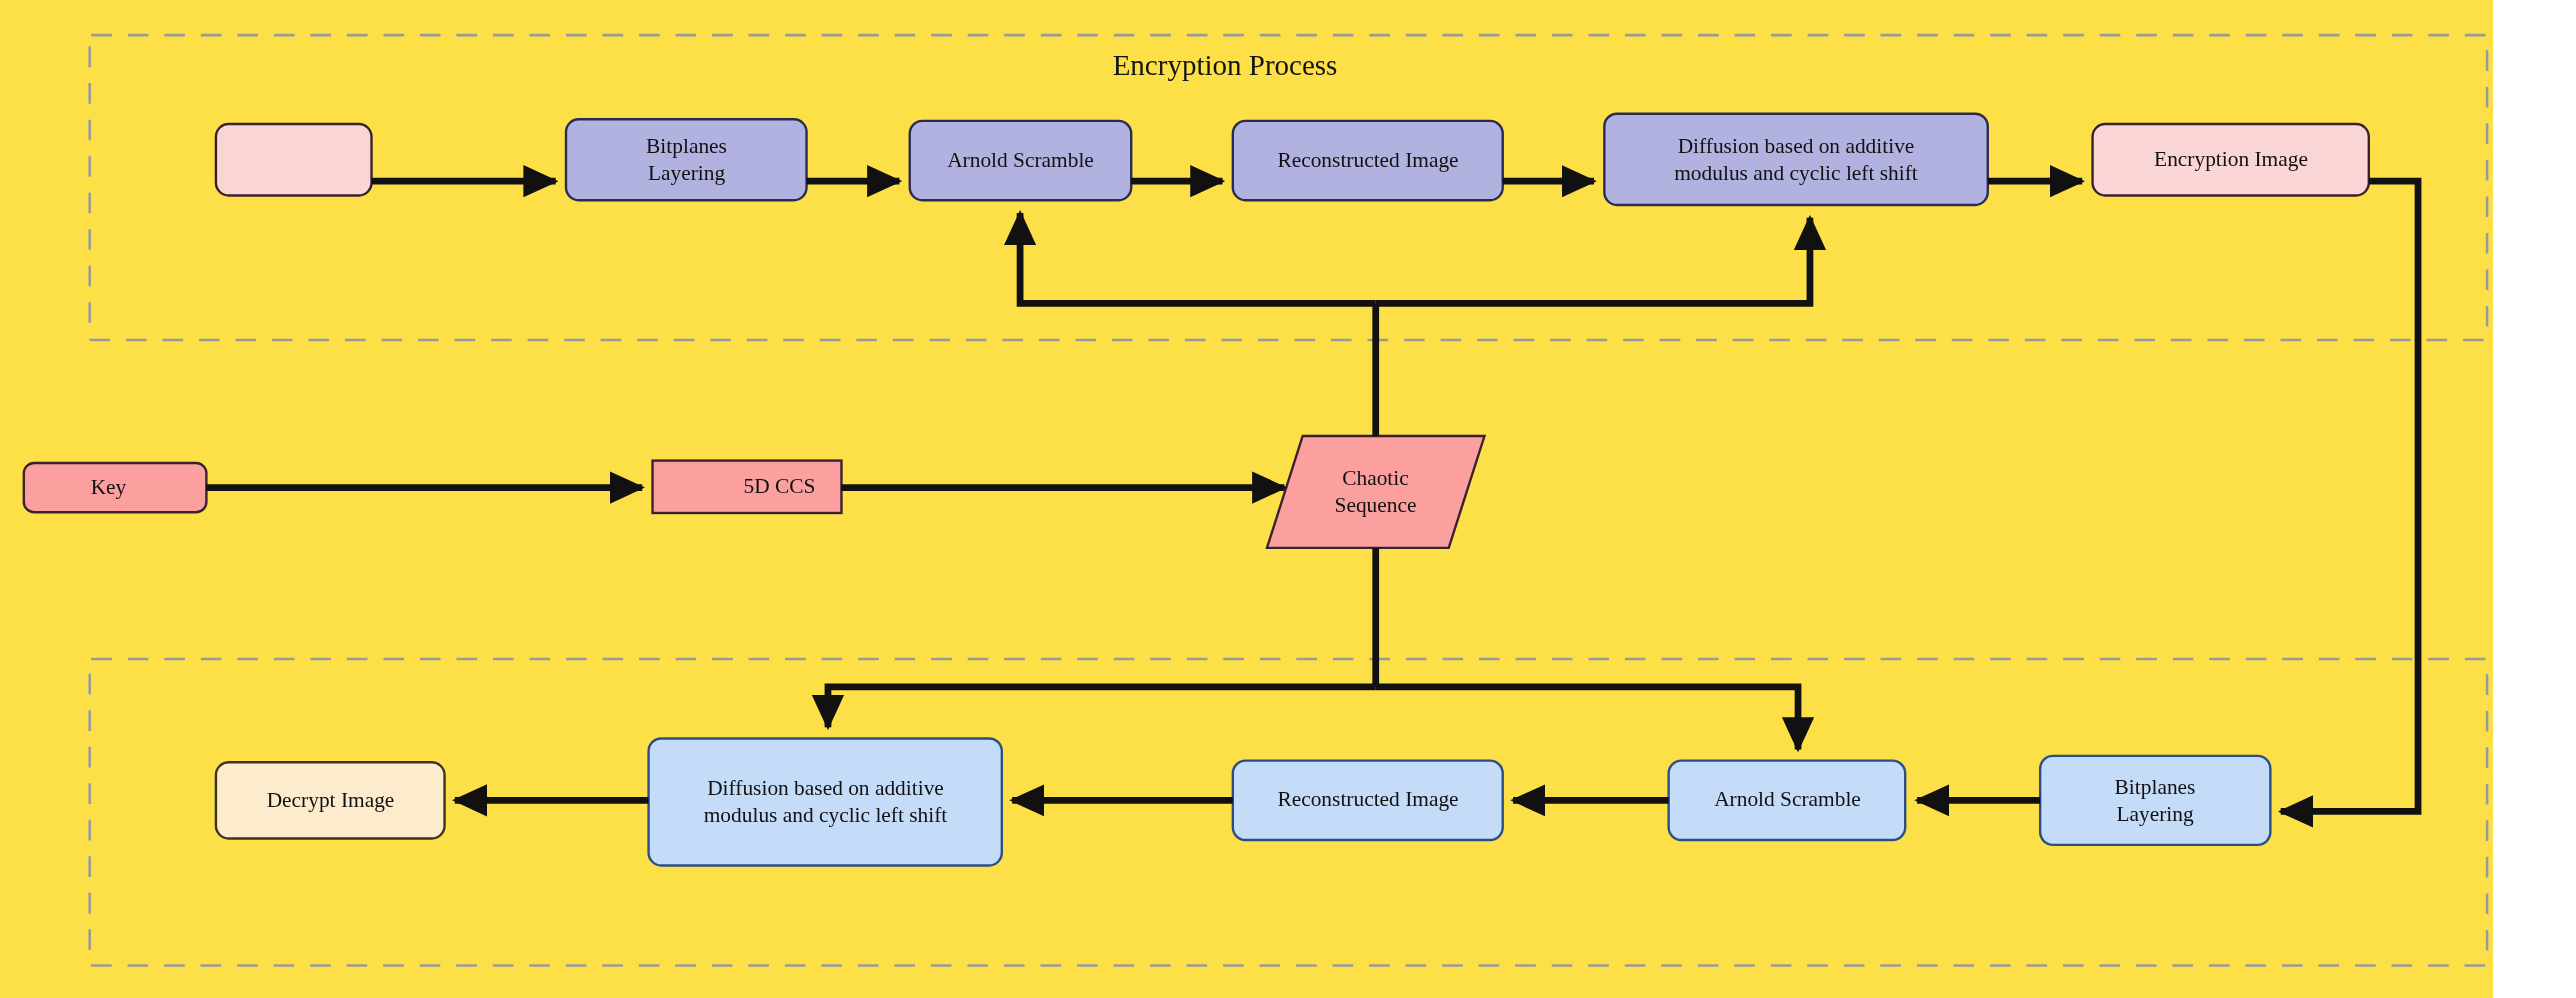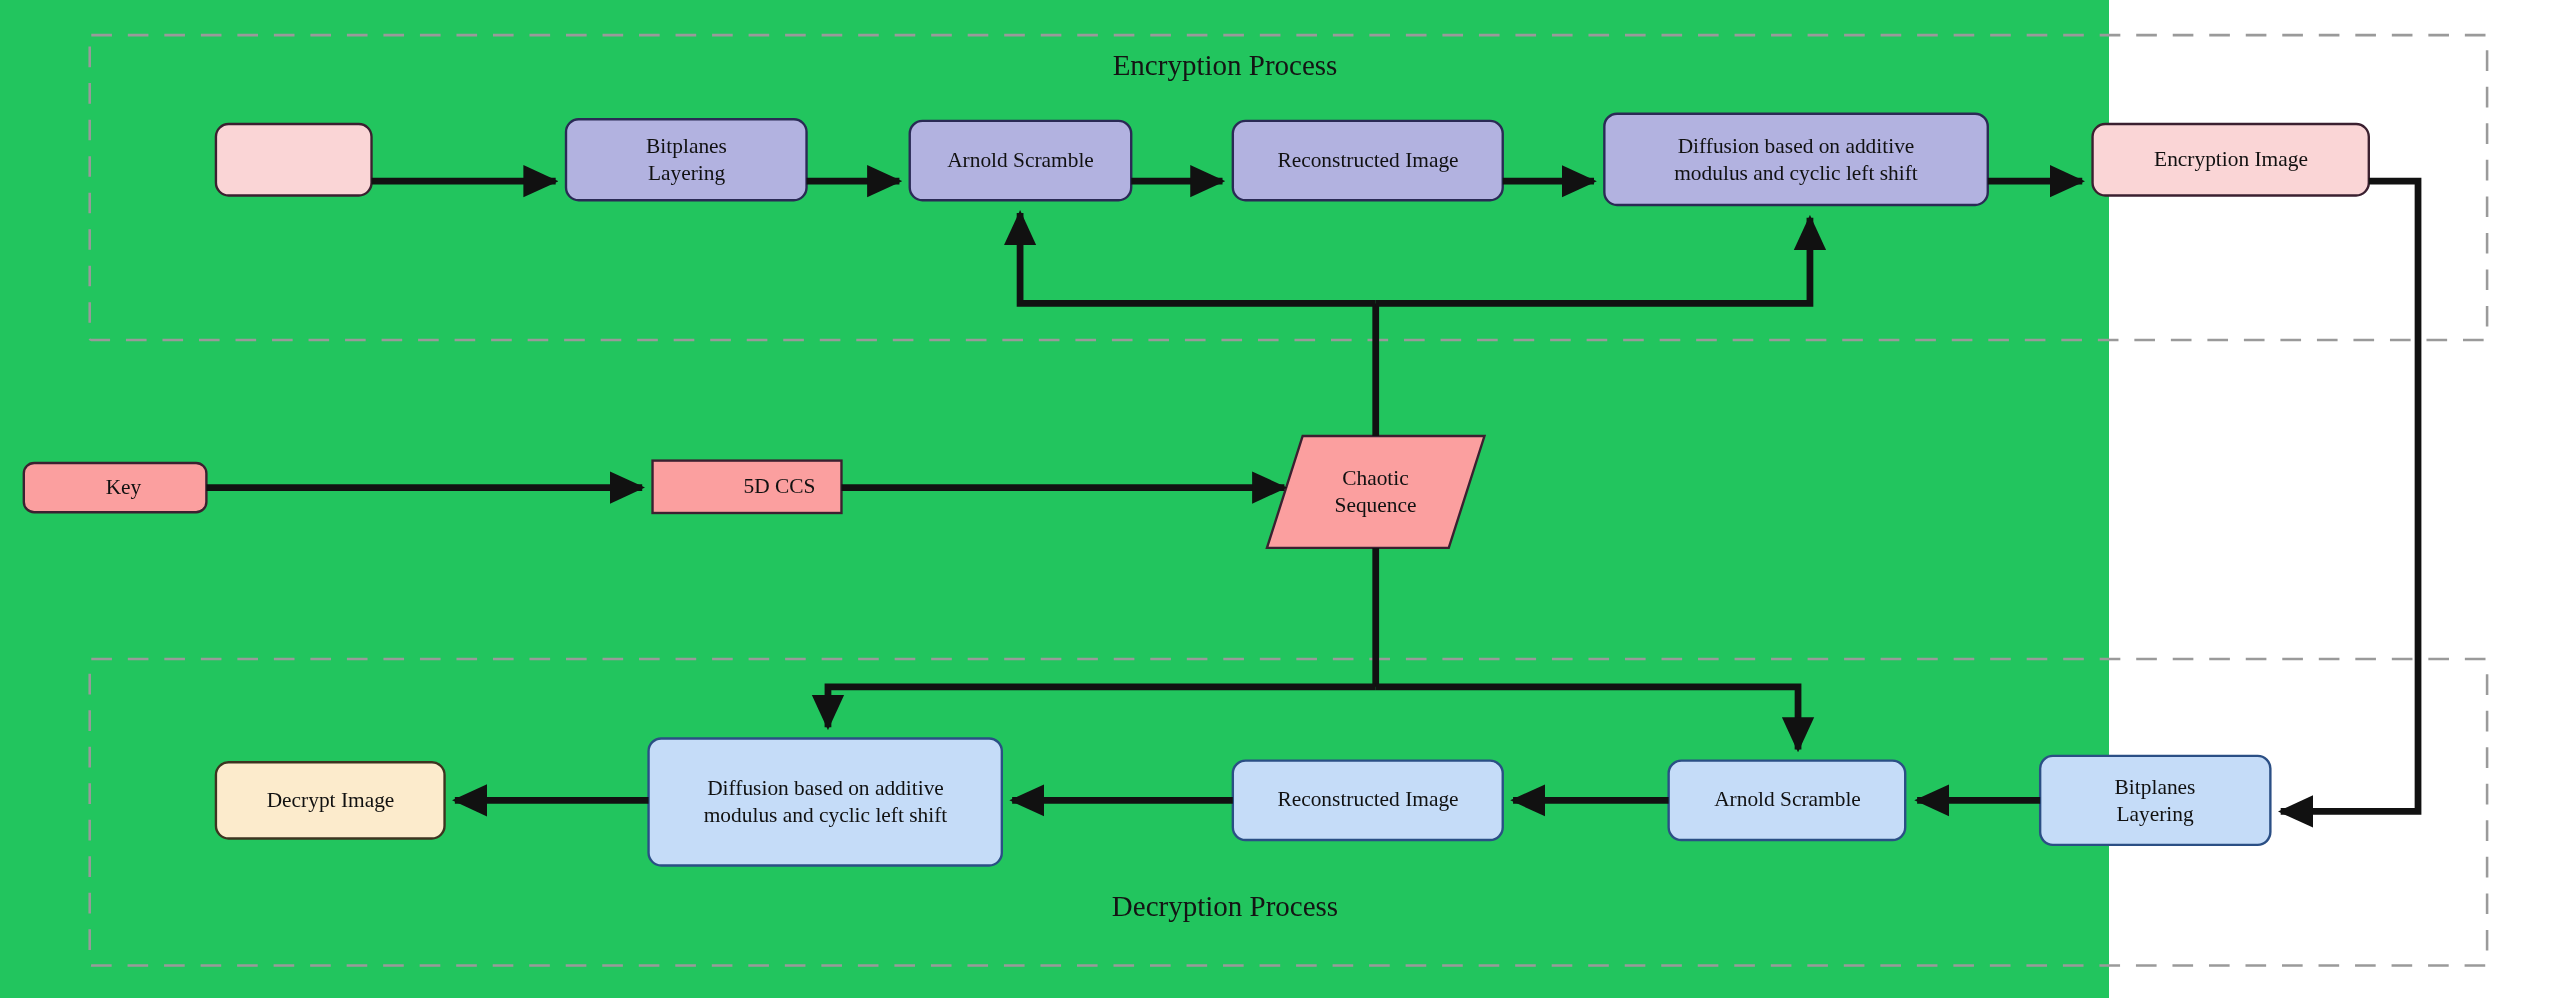--- a/index.html
+++ b/index.html
@@ -1,18 +1,18 @@
 <!DOCTYPE html>
 <html style="font-size:12.7px"><head>
 <meta charset="utf-8">
 <style>
   html,body{margin:0;padding:0;background:#ffffff;}
   body{width:2576px;height:999px;overflow:hidden;
        font-family:"Liberation Serif","DejaVu Serif",serif;}
-  #stage{position:relative;width:2109px;height:999px;background:#22c55e;}
+  #stage{position:relative;width:2493px;height:999px;background:#fde047;}
   svg{position:absolute;top:0;left:0;width:2576px;height:999px;}
   .boxlabel{
     position:absolute;display:flex;align-items:center;justify-content:center;
     text-align:center;color:#111111;line-height:1.26;
     font-family:"Liberation Serif","DejaVu Serif",serif;
     pointer-events:none;white-space:pre-line;
   }
   .sectitle{
     position:absolute;text-align:center;color:#141414;
     font-family:"Liberation Serif","DejaVu Serif",serif;
@@ -83,31 +83,30 @@
 
     <g stroke="#111111" stroke-width="8.5" fill="none" stroke-linecap="butt">
       <line x1="2570" y1="1008" x2="2415" y2="1008" marker-end="url(#ah)"></line>
       <line x1="2102" y1="1008" x2="1906" y2="1008" marker-end="url(#ah)"></line>
       <line x1="1553" y1="1008" x2="1275" y2="1008" marker-end="url(#ah)"></line>
       <line x1="817" y1="1008" x2="573" y2="1008" marker-end="url(#ah)"></line>
     </g>
   </svg>
 
   <div class="sectitle" style="left:987px;top:51px;width:476px;">Encryption Process</div>
-  <div class="sectitle" style="left:987px;top:892px;width:476px;">Decryption Process</div>
 
   <div class="boxlabel" style="left:566px;top:119px;width:241px;height:81px;font-size:21.4px;">Bitplanes
 Layering</div>
   <div class="boxlabel" style="left:910px;top:121px;width:221px;height:79px;font-size:21.4px;">Arnold Scramble</div>
   <div class="boxlabel" style="left:1233px;top:121px;width:270px;height:79px;font-size:21.4px;">Reconstructed Image</div>
   <div class="boxlabel" style="left:1612px;top:114px;width:368px;height:91px;font-size:21.4px;">Diffusion based on additive
 modulus and cyclic left shift</div>
   <div class="boxlabel" style="left:2093px;top:124px;width:276px;height:71px;font-size:21.4px;">Encryption Image</div>
 
-  <div class="boxlabel" style="left:32px;top:463px;width:183px;height:49px;font-size:21.4px;">Key</div>
+  <div class="boxlabel" style="left:17px;top:463px;width:183px;height:49px;font-size:21.4px;">Key</div>
   <div class="boxlabel" style="left:653px;top:460px;width:189px;height:52px;font-size:21.4px;margin-left:32px;">5D CCS</div>
   <div class="boxlabel" style="left:1284px;top:436px;width:183px;height:112px;font-size:21.4px;">Chaotic
 Sequence</div>
 
   <div class="boxlabel" style="left:216px;top:762px;width:229px;height:76px;font-size:21.4px;">Decrypt Image</div>
   <div class="boxlabel" style="left:657px;top:738px;width:337px;height:127px;font-size:21.4px;">Diffusion based on additive
 modulus and cyclic left shift</div>
   <div class="boxlabel" style="left:1233px;top:760px;width:270px;height:79px;font-size:21.4px;">Reconstructed Image</div>
   <div class="boxlabel" style="left:1669px;top:760px;width:237px;height:79px;font-size:21.4px;">Arnold Scramble</div>
   <div class="boxlabel" style="left:2040px;top:756px;width:230px;height:89px;font-size:21.4px;">Bitplanes

